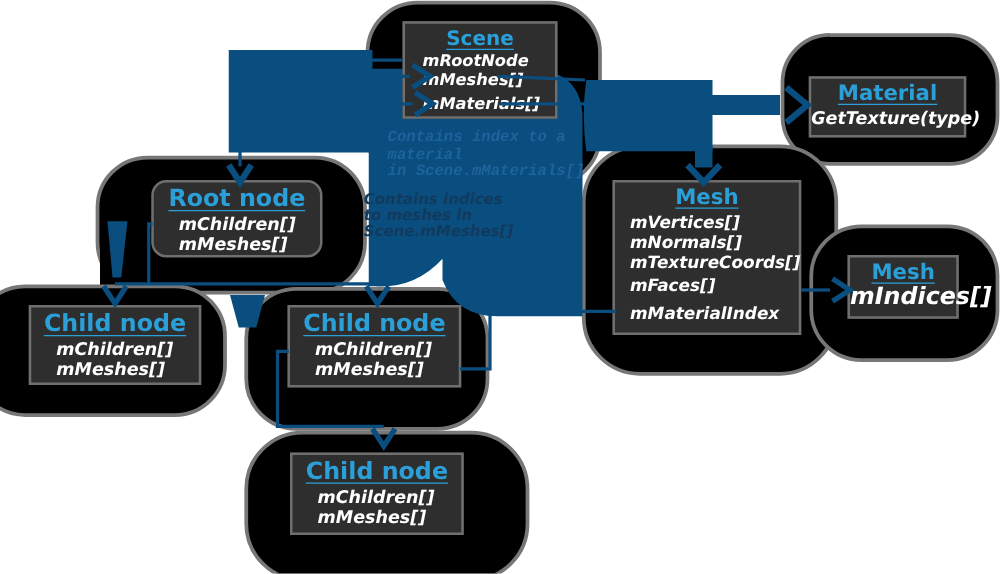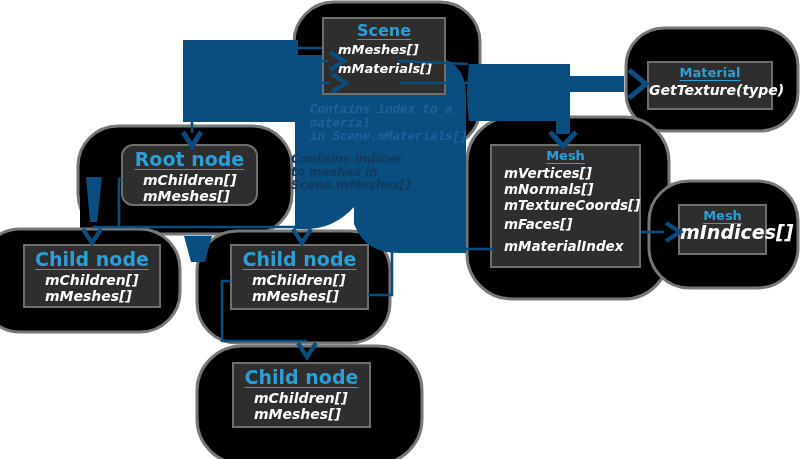--- a/index.html
+++ b/index.html
@@ -18,21 +18,21 @@
   .shaft{fill:var(--arrow-blue);}
   .box{
     position:absolute;background:var(--box-bg);border:2px solid var(--box-border);
     color:#fff;box-sizing:border-box;z-index:30;
   }
   .box .title{
     display:block;text-align:center;font-weight:bold;color:var(--title-blue);
     text-decoration:underline;text-underline-offset:3px;margin-top:2px;
   }
   .box ul{list-style:none;margin:2px 0 0 0;padding:0;font-weight:bold;font-style:italic;}
-  .t16{font-size:16px;} .t17{font-size:13px;} .t19{font-size:19px;}
+  .t16{font-size:16px;} .t17{font-size:17px;} .t19{font-size:19px;}
   .scene-box{left:322px;top:17px;width:124px;height:78px;}
   .scene-box ul{margin-left:14px;font-size:13px;line-height:15px;}
   .scene-box li.gap{margin-top:4px;}
   .material-box{left:647px;top:61px;width:126px;height:49px;}
   .material-box ul{text-align:center;font-size:14px;line-height:16px;}
   .mesh-box{left:490px;top:144px;width:151px;height:124px;}
   .mesh-box ul{margin-left:12px;font-size:13.5px;line-height:16px;}
   .mesh-box li.gap{margin-top:3px;} .mesh-box li.gap2{margin-top:6px;}
   .face-box{left:678px;top:204px;width:89px;height:51px;}
   .face-box ul{text-align:right;font-size:19px;line-height:15px;}
@@ -73,20 +73,21 @@
 
   <div class="note ghost">
     <div>Contains indices</div>
     <div>to meshes in</div>
     <div>Scene.mMeshes[]</div>
   </div>
 
   <div class="box scene-box">
     <span class="title t16">Scene</span>
     <ul>
+      <li>mRootNode</li>
       <li>mMeshes[]</li>
       <li class="gap">mMaterials[]</li>
     </ul>
   </div>
 
   <div class="box material-box">
     <span class="title t17">Material</span>
     <ul>
       <li>GetTexture(type)</li>
     </ul>

